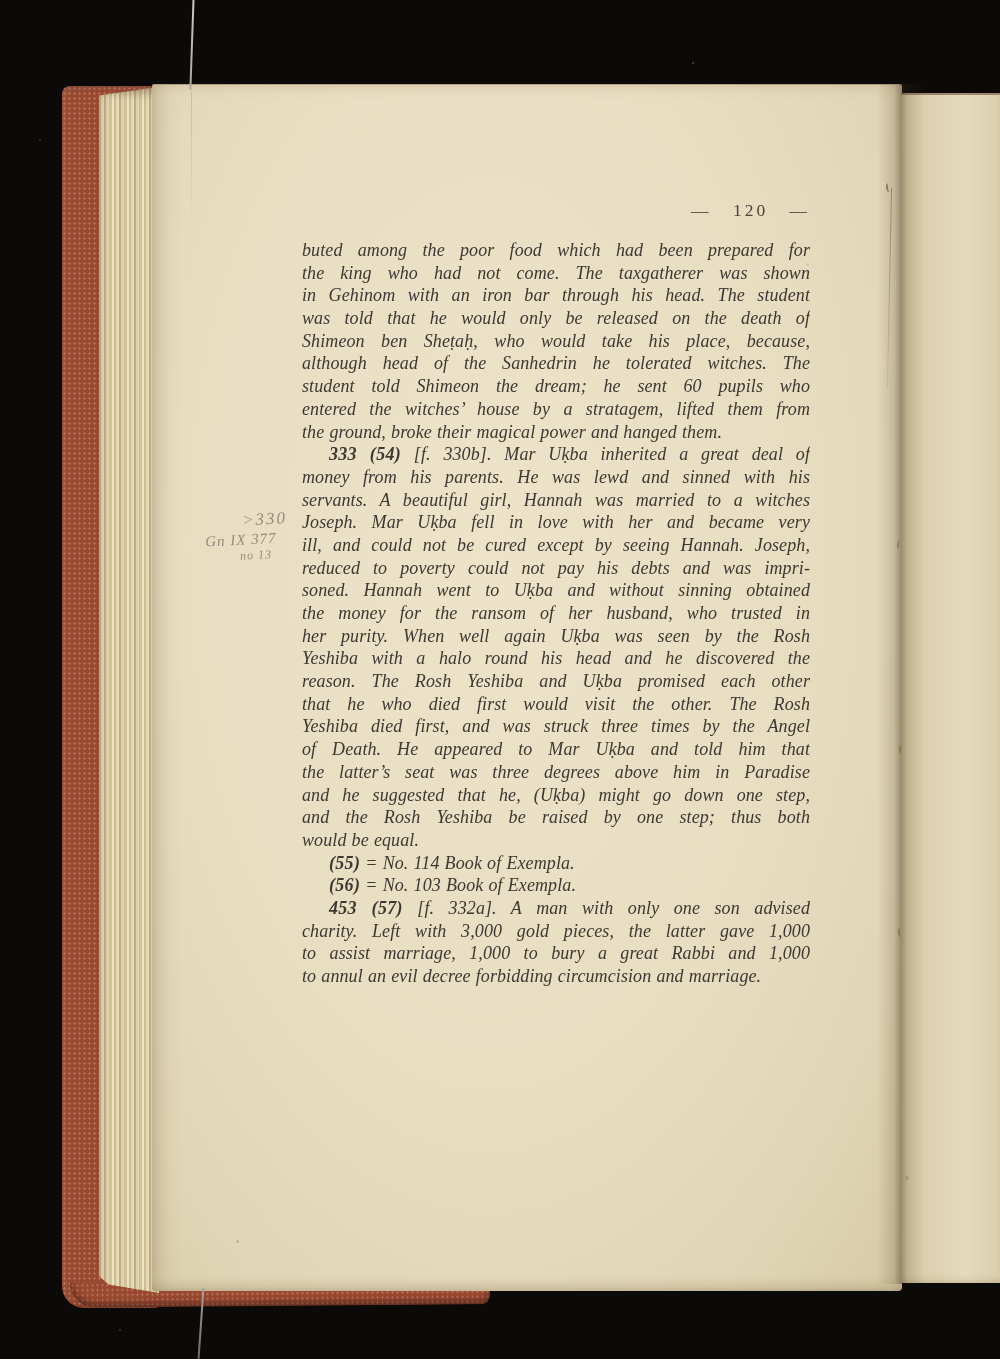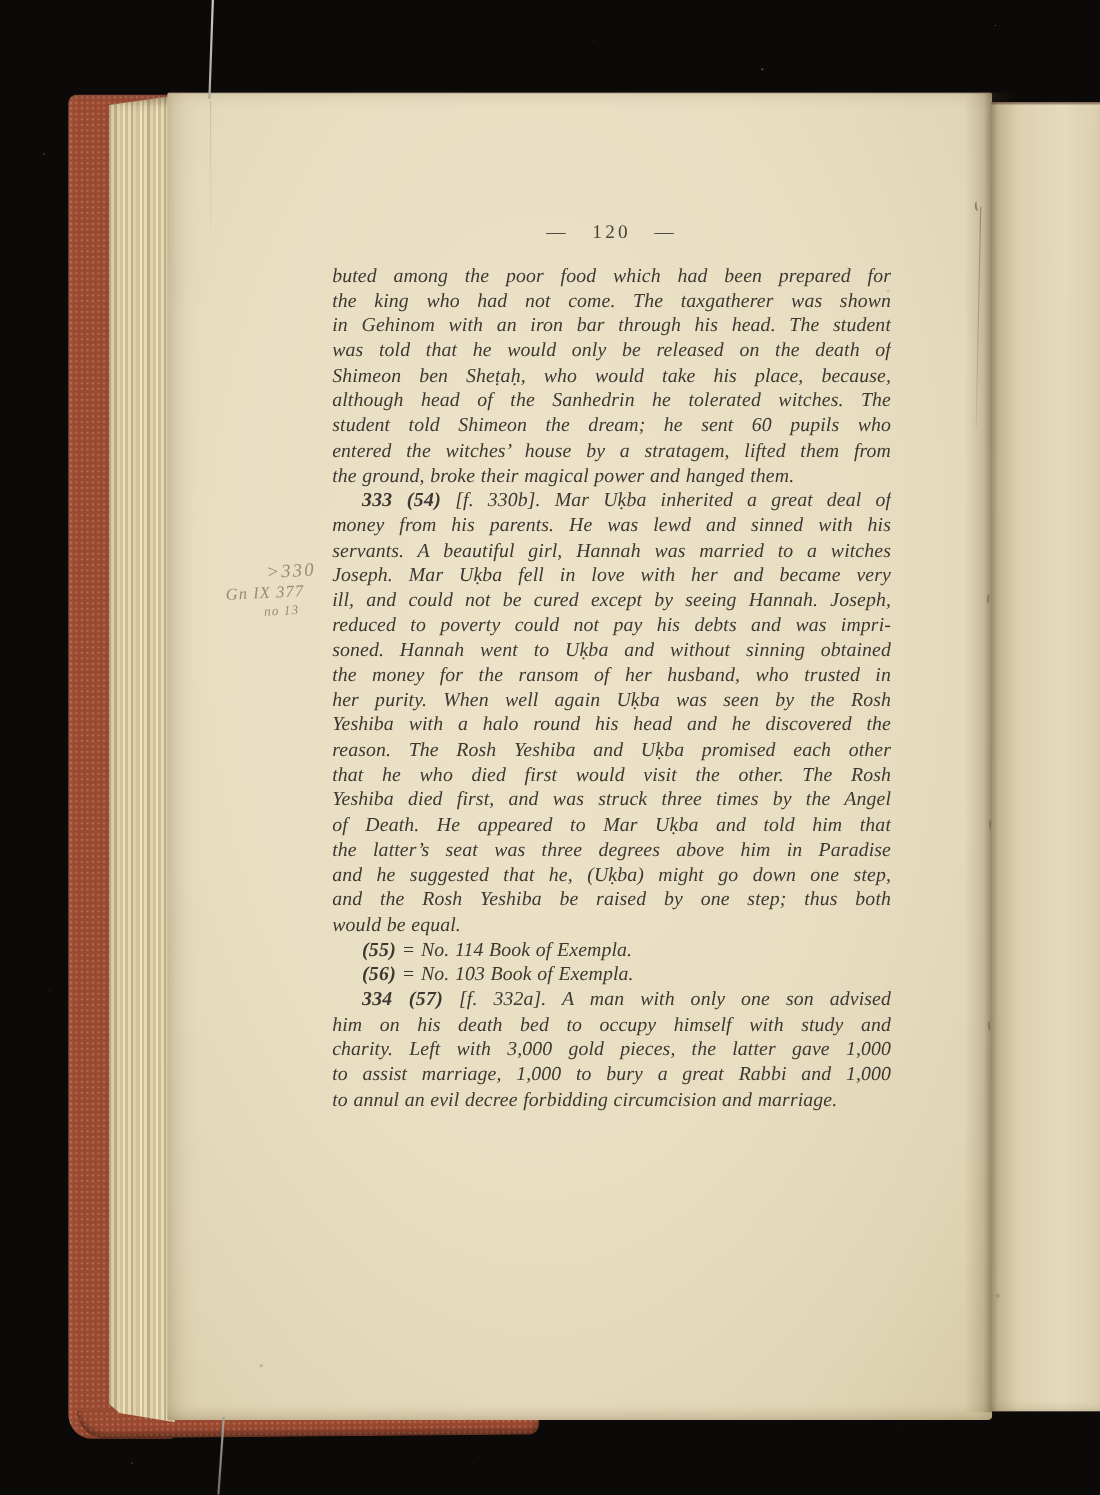--- a/index.html
+++ b/index.html
@@ -94,21 +94,21 @@
   }
   .stray-mark{
     position:absolute;width:3px;height:9px;
     border-left:2px solid rgba(100,85,58,.45);border-radius:50%;
   }
   .fox-dot{position:absolute;border-radius:50%;background:rgba(150,110,60,.35);}
   
   .page-number{
     position:absolute;left:152px;top:200px;width:508px;
     margin-left:150px;
-    text-align:center;
+    text-align:right;
     font-size:17.5px;letter-spacing:3px;word-spacing:14px;
     color:#4b453b;
   }
   .textblock{
     position:absolute;left:302px;top:239px;width:508px;
     color:#3d3831;font-size:18px;line-height:22.7px;
     word-spacing:0.5px;letter-spacing:0.1px;font-style:italic;
   }
   .para{margin:0;}
   .line{text-align:justify;text-align-last:justify;height:22.7px;overflow:hidden;}
@@ -183,22 +183,21 @@
         <div class="line">and the Rosh Yeshiba be raised by one step; thus both</div>
         <div class="line last">would be equal.</div>
       </div>
       <div class="para">
         <div class="line last indent"><b>(55)</b> = No. 114 Book of Exempla.</div>
       </div>
       <div class="para">
         <div class="line last indent"><b>(56)</b> = No. 103 Book of Exempla.</div>
       </div>
       <div class="para">
-        <div class="line indent"><b>334 (57)</b> [f. 332a]. A man with only one son advised</div>
-        <div class="line">him on his death bed to occupy himself with study and</div>
+        <div class="line indent"><b>453 (57)</b> [f. 332a]. A man with only one son advised</div>
         <div class="line">charity. Left with 3,000 gold pieces, the latter gave 1,000</div>
         <div class="line">to assist marriage, 1,000 to bury a great Rabbi and 1,000</div>
         <div class="line last">to annul an evil decree forbidding circumcision and marriage.</div>
       </div>
     </div>
 
   <div class="marginalia">
     <div class="m1">&gt;330</div>
     <div class="m2">Gn IX 377</div>
     <div class="m3">no 13</div>

